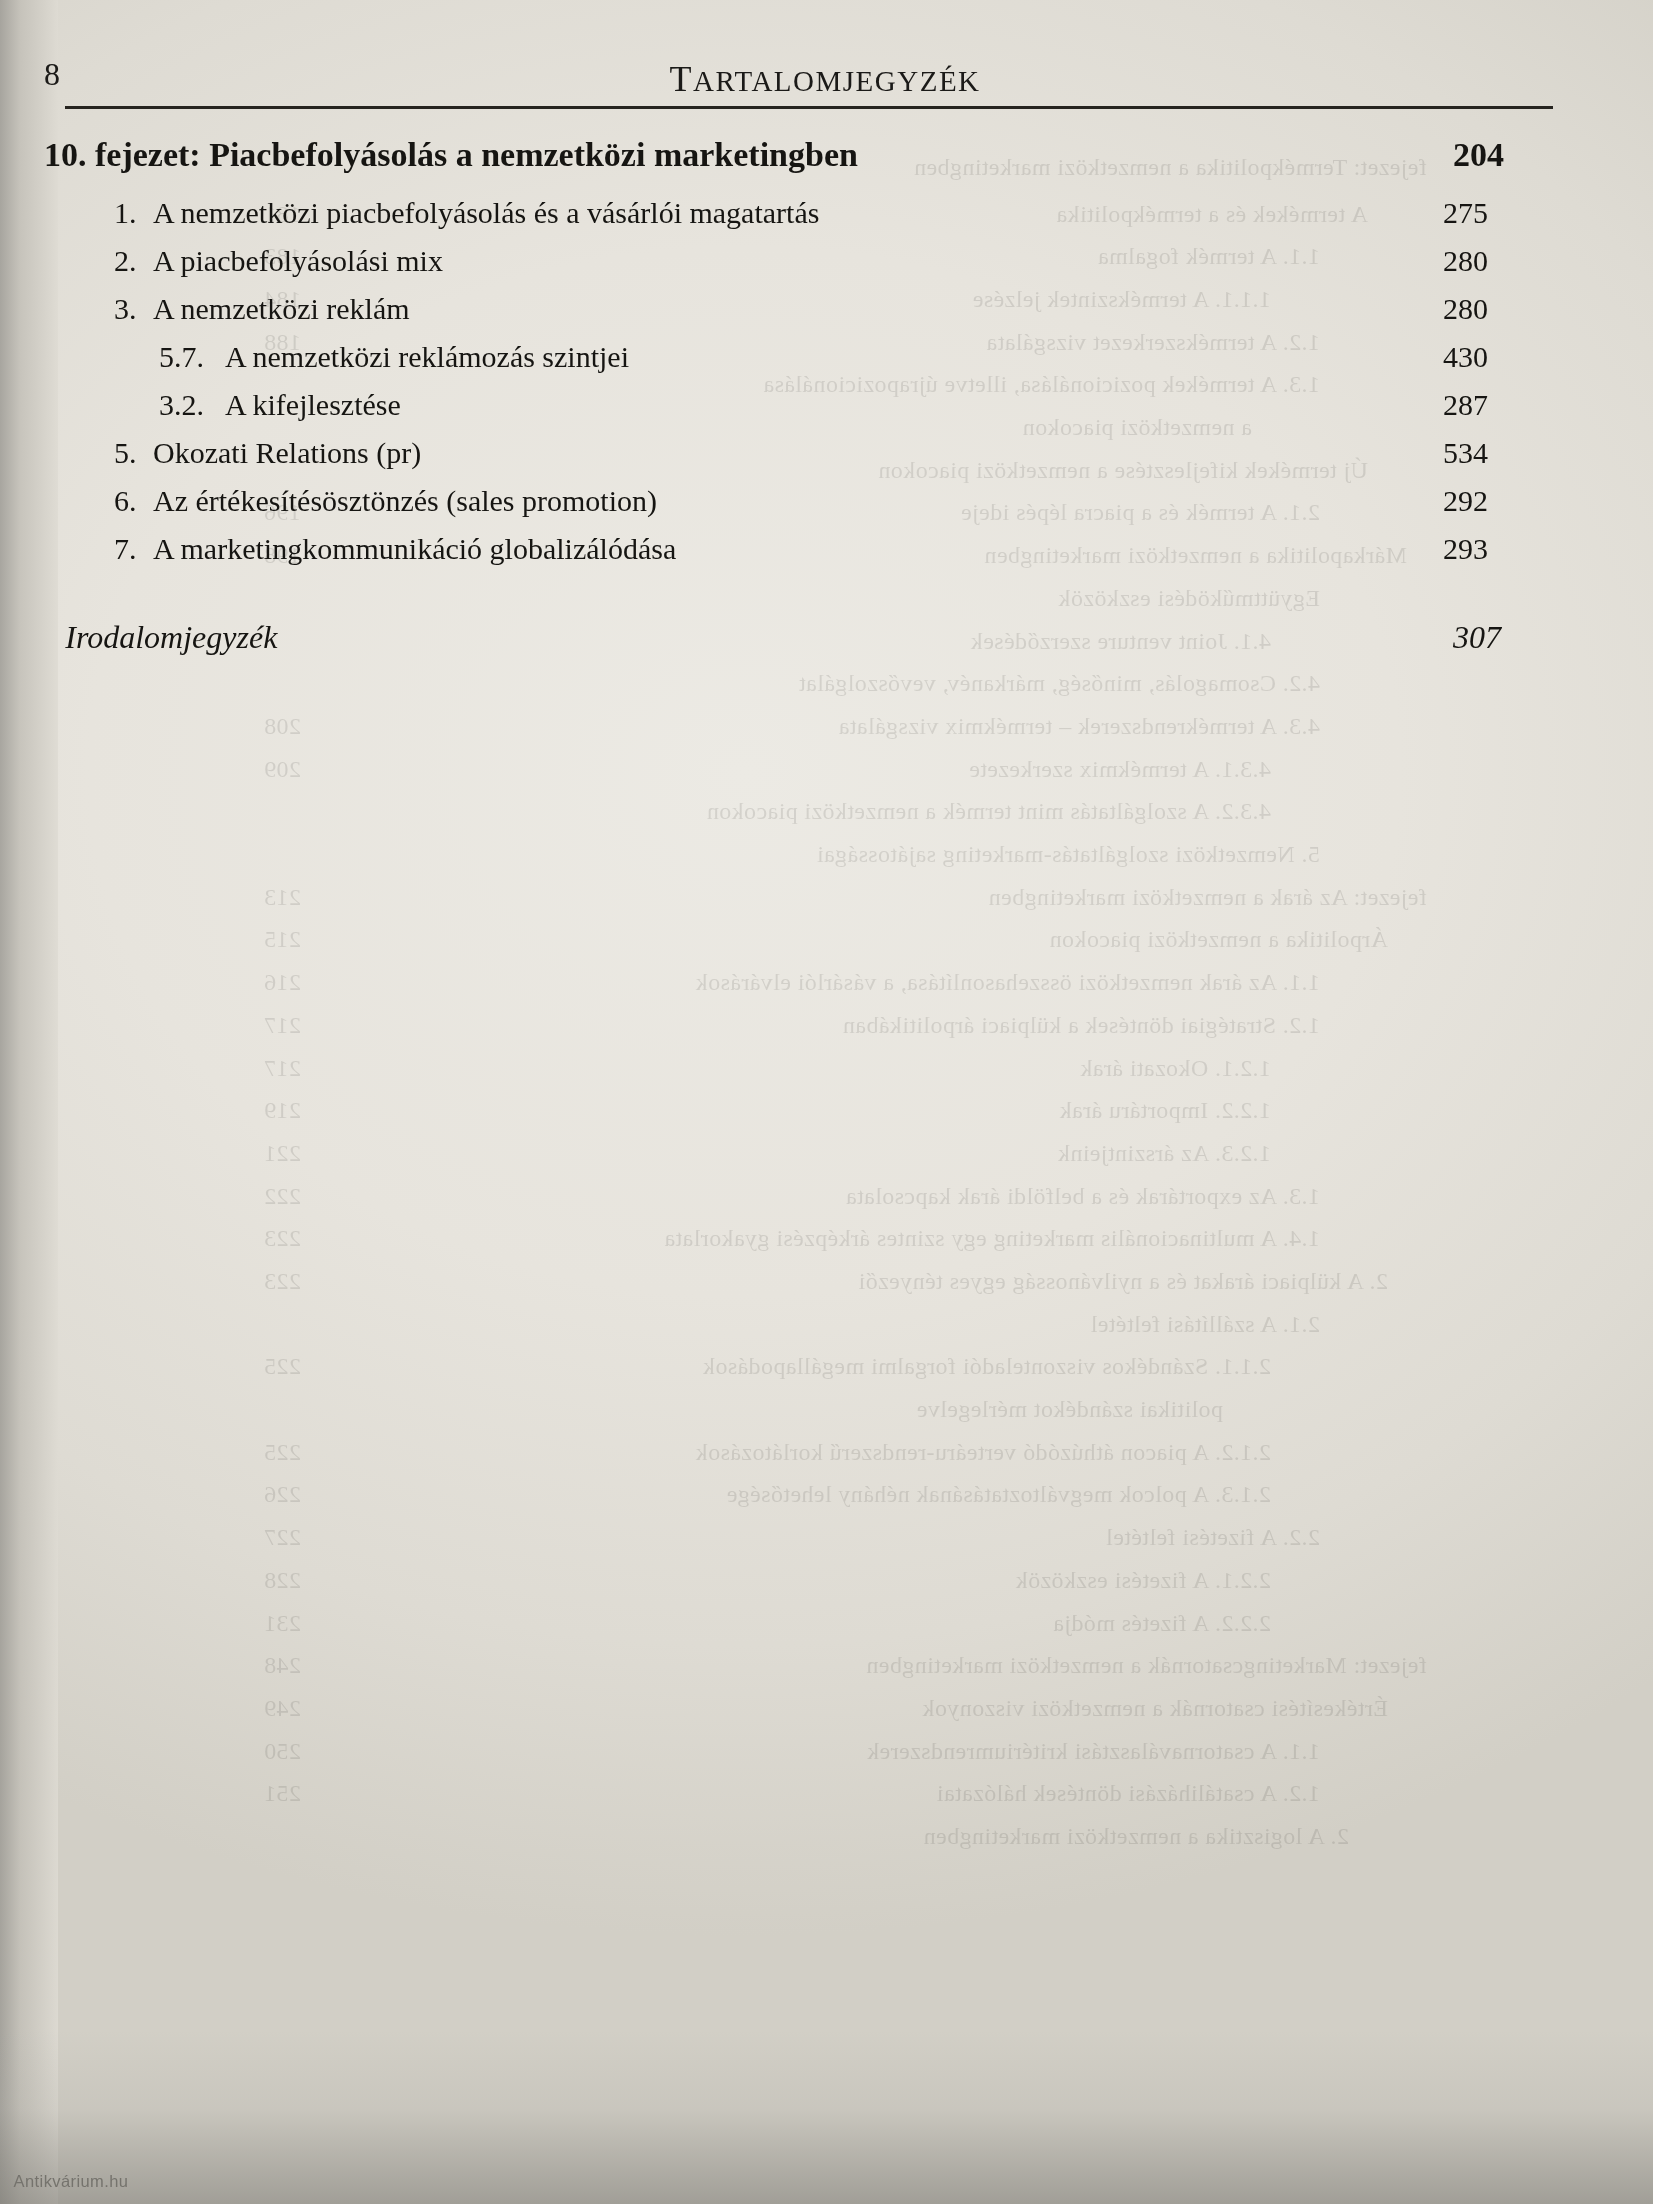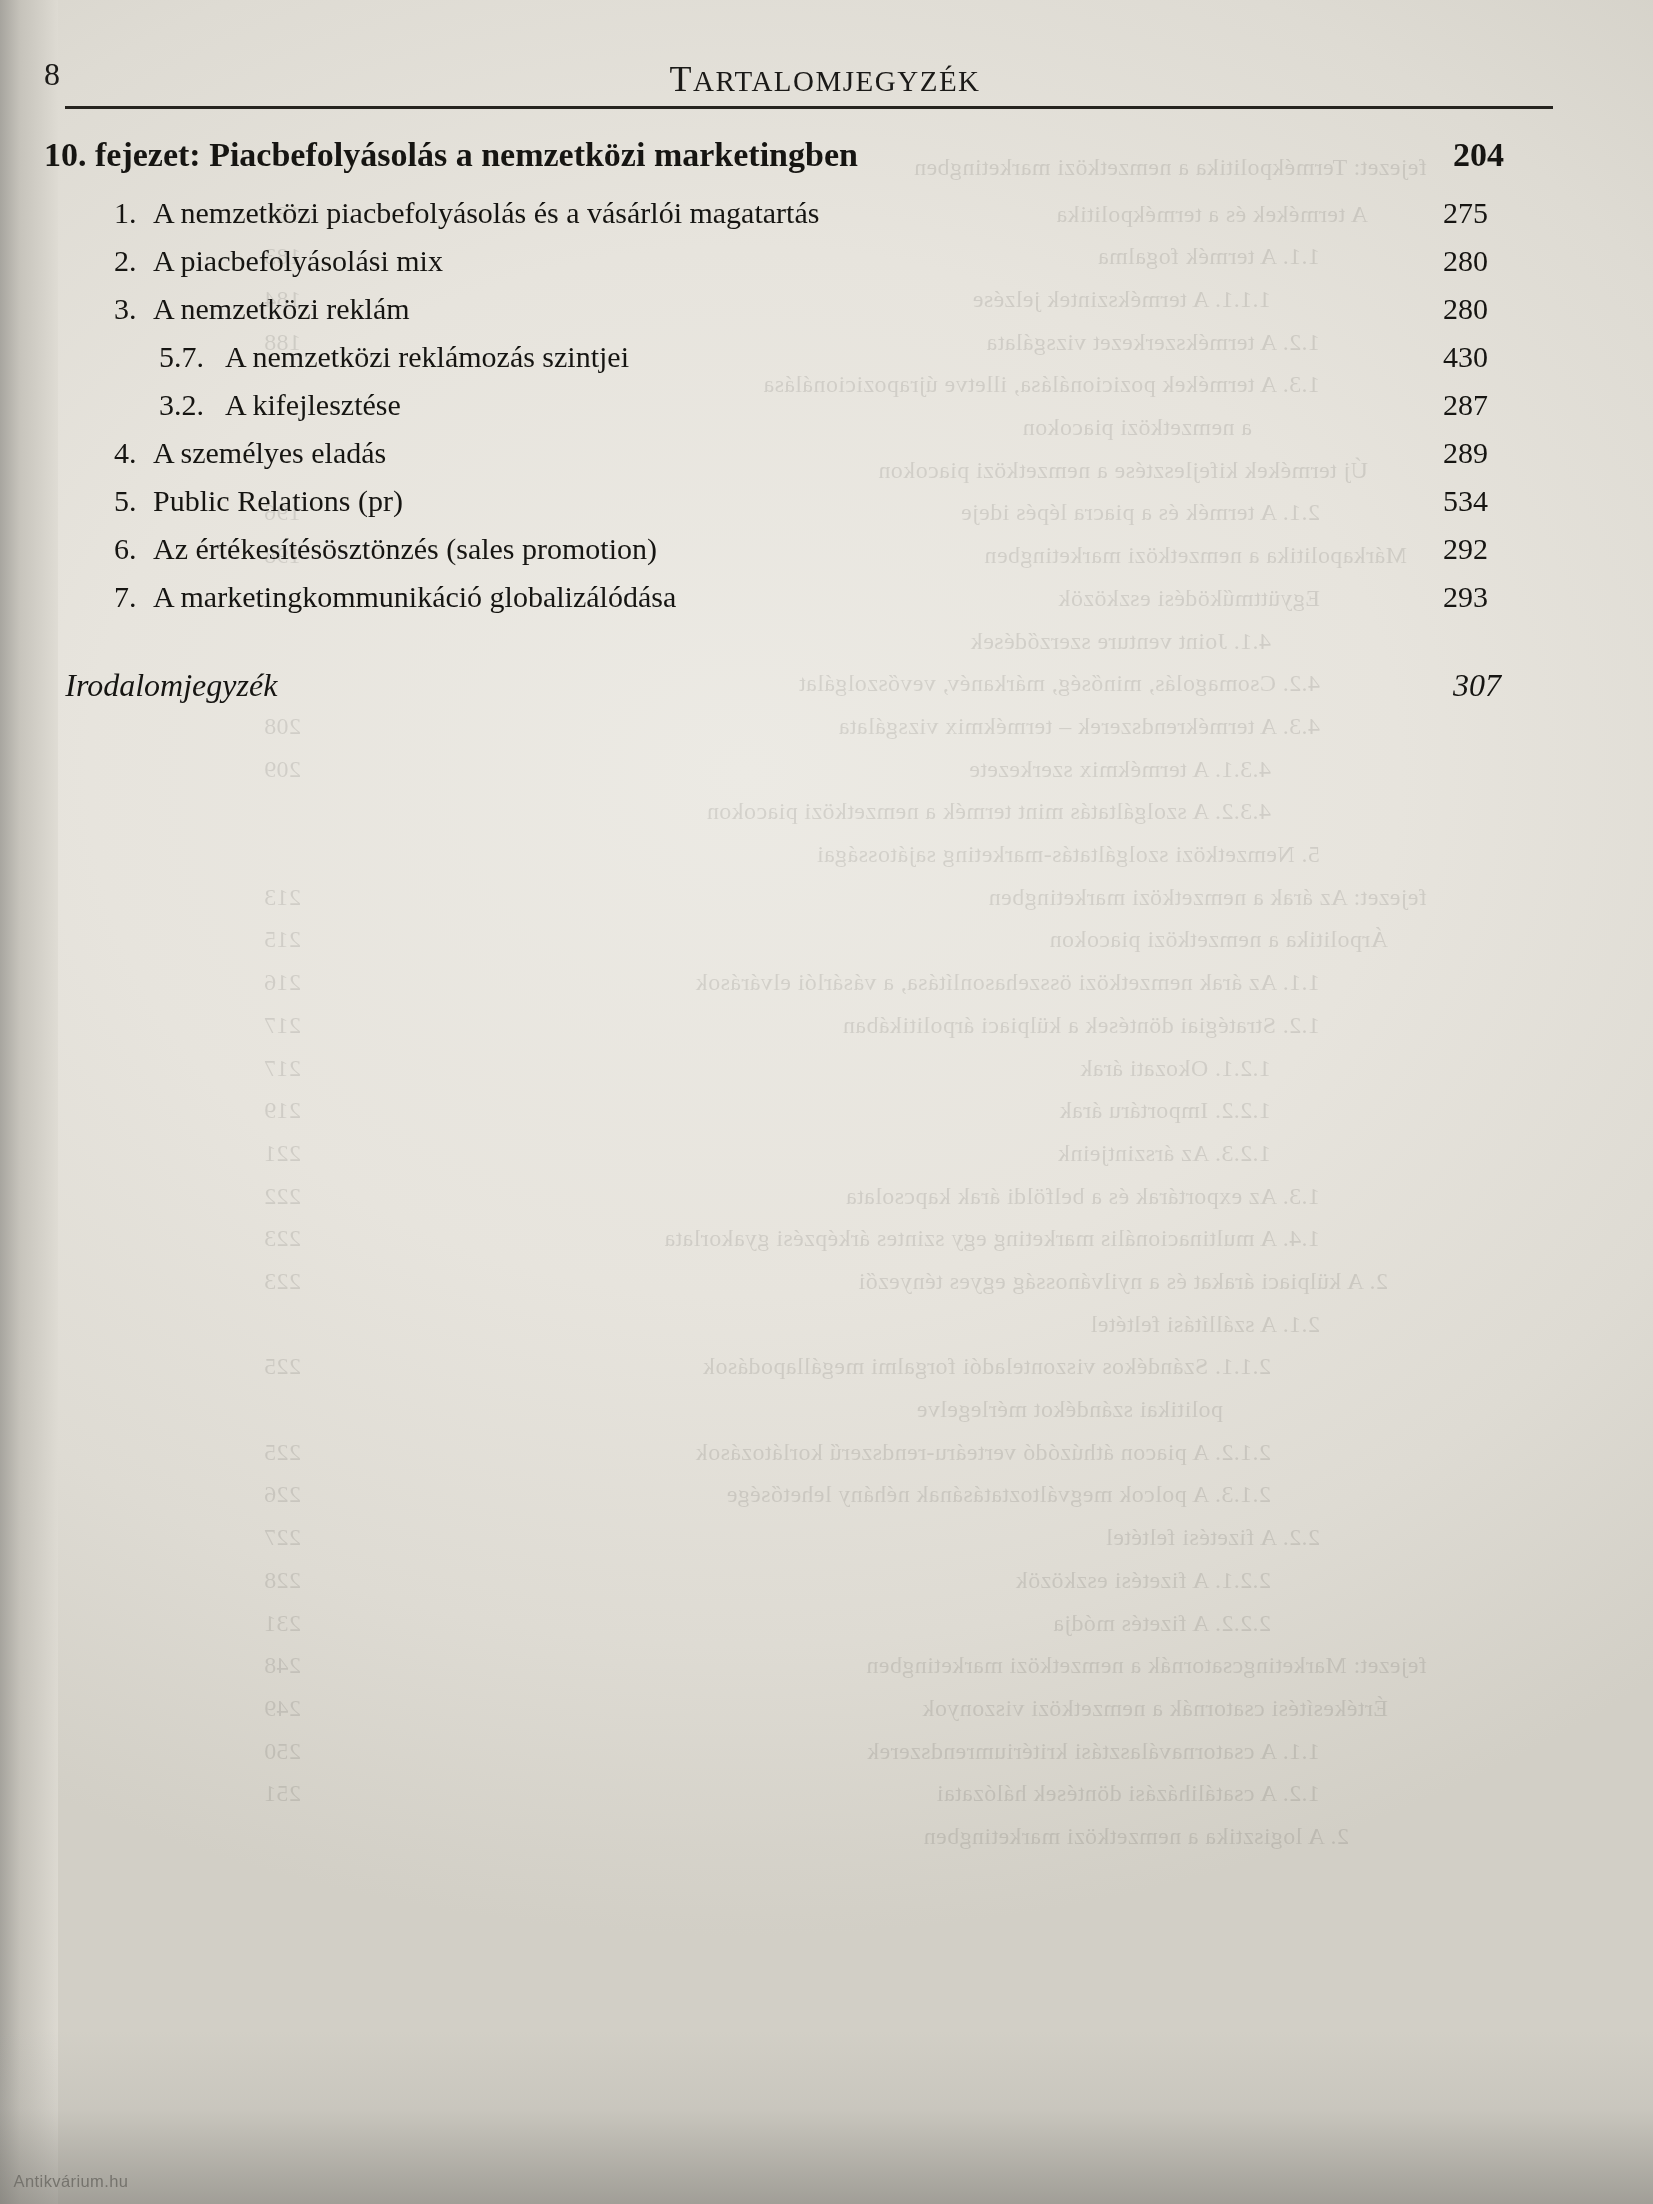--- a/index.html
+++ b/index.html
@@ -280,25 +280,21 @@
         </div>
         <div class="row lvl2">
           <span class="label"><span class="num">5.7.</span><span>A nemzetközi reklámozás szintjei</span></span>
           <span class="page">430</span>
         </div>
         <div class="row lvl2">
           <span class="label"><span class="num">3.2.</span><span>A kifejlesztése</span></span>
           <span class="page">287</span>
         </div>
         <div class="row lvl1">
-          <span class="label"><span class="num">4.</span><span>A személyes eladás</span></span>
-          <span class="page">289</span>
-        </div>
-        <div class="row lvl1">
-          <span class="label"><span class="num">5.</span><span>Public Relations (pr)</span></span>
+          <span class="label"><span class="num">5.</span><span>Okozati Relations (pr)</span></span>
           <span class="page">534</span>
         </div>
         <div class="row lvl1">
           <span class="label"><span class="num">6.</span><span>Az értékesítésösztönzés (sales promotion)</span></span>
           <span class="page">292</span>
         </div>
         <div class="row lvl1">
           <span class="label"><span class="num">7.</span><span>A marketingkommunikáció globalizálódása</span></span>
           <span class="page">293</span>
         </div>

